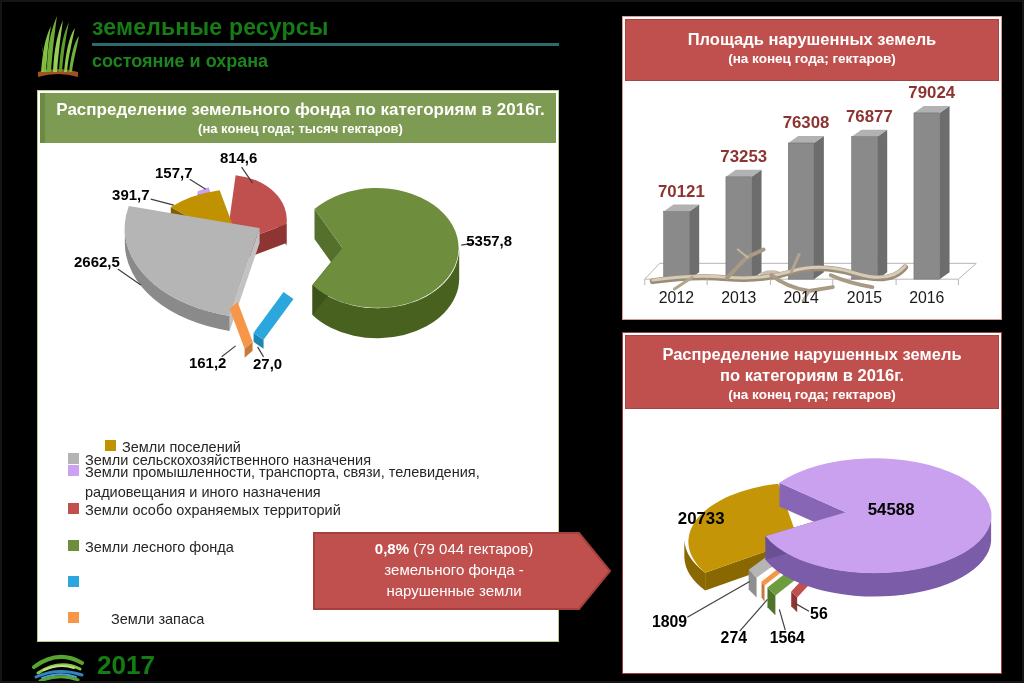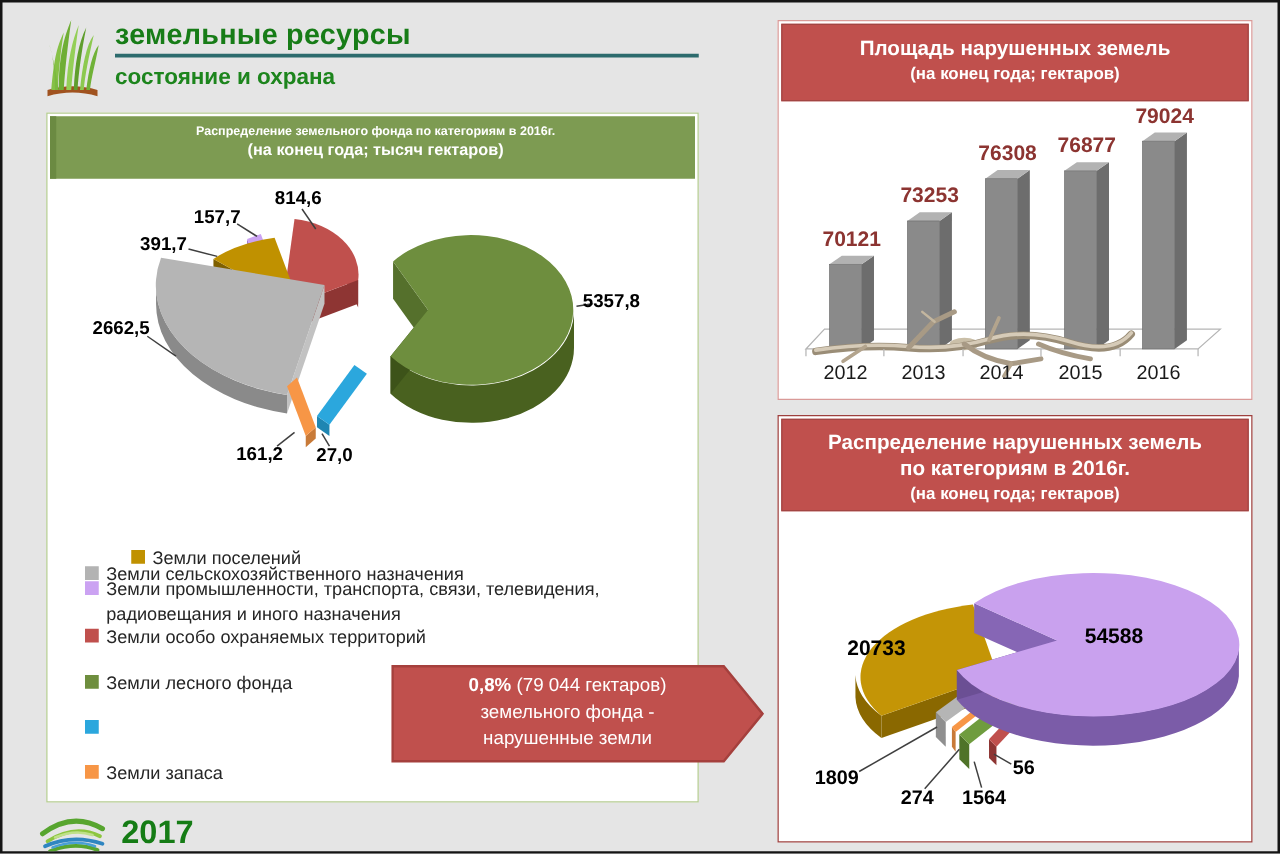--- a/index.html
+++ b/index.html
@@ -1,30 +1,30 @@
 <!DOCTYPE html>
 <html><head>
 <meta charset="utf-8">
 <style>
   html,body{margin:0;padding:0;background:#fff;}
   .page{position:relative;width:1024px;height:683px;box-sizing:border-box;border:2px solid #151515;
-        font-family:"Liberation Sans",sans-serif;background:#e5e5e5;overflow:hidden;}
+        font-family:"Liberation Sans",sans-serif;background:#000000;overflow:hidden;}
   .abs{position:absolute;}
   
   .main-title{font-size:23px;font-weight:bold;color:#177c17;letter-spacing:.2px;}
   .title-rule{height:3px;background:#2c6b6d;}
   .sub-title{font-size:18px;font-weight:bold;color:#1d851d;}
   
   .panel{position:absolute;background:#fff;box-sizing:border-box;}
   .left-panel{left:35px;top:88px;width:522px;height:552px;border:1px solid #b4cb90;}
   .tr-panel{left:620px;top:14px;width:380px;height:304px;border:1px solid #d99a98;}
   .br-panel{left:620px;top:330px;width:380px;height:342px;border:1px solid #9e403e;}
   .lp-header{position:absolute;left:2px;top:2px;width:516px;height:50px;background:#7d9b52;
              border-left:5px solid #6b8a42;box-sizing:border-box;text-align:center;color:#fff;}
-  .lp-header .l1{font-size:10px;font-weight:bold;margin-top:7px;}
+  .lp-header .l1{font-size:17px;font-weight:bold;margin-top:7px;}
   .lp-header .l2{font-size:13px;font-weight:bold;margin-top:1px;}
   .red-header{position:absolute;left:2px;top:2px;background:#c0504d;border:1px solid #a24543;
               box-sizing:border-box;text-align:center;color:#fff;}
   .tr-header{width:374px;height:62px;}
   .br-header{width:374px;height:74px;}
   .red-header .l1{font-size:16.5px;font-weight:bold;margin-top:9px;line-height:21px;}
   .red-header .l2{font-size:13.5px;font-weight:bold;margin-top:1px;}
   
   .legend-item{position:absolute;left:30px;display:flex;align-items:flex-start;width:440px;}
   .legend-swatch{width:11px;height:11px;flex:0 0 11px;margin:3px 6px 0 0;}
@@ -138,21 +138,21 @@
           <span class="legend-swatch" style="background: rgb(192, 80, 77);"></span>
           <span class="legend-label">Земли особо охраняемых территорий</span>
         </div>
         <div class="legend-item" style="top: 446px;">
           <span class="legend-swatch" style="background: rgb(110, 142, 62);"></span>
           <span class="legend-label">Земли лесного фонда</span>
         </div>
         <div class="legend-item" style="top: 482px;">
           <span class="legend-swatch" style="background: rgb(43, 167, 221);"></span>
         </div>
-        <div class="legend-item" style="top: 518px;">
+        <div class="legend-item" style="top: 518px; gap: 26px;">
           <span class="legend-swatch" style="background: rgb(247, 150, 70);"></span>
           <span class="legend-label">Земли запаса</span>
         </div>
       </div>
 
     <svg class="abs" style="left:275px;top:439px;z-index:3" width="300" height="82" viewBox="0 0 300 82">
       <polygon points="1,3 266,3 297,41 266,79 1,79" fill="#c0504d" stroke="#a5403d" stroke-width="2"></polygon>
     </svg>
     <div class="callout-text" style="left:287px;top:447px;z-index:4">
       <div><b>0,8%</b><span> (79 044 гектаров)</span></div>

